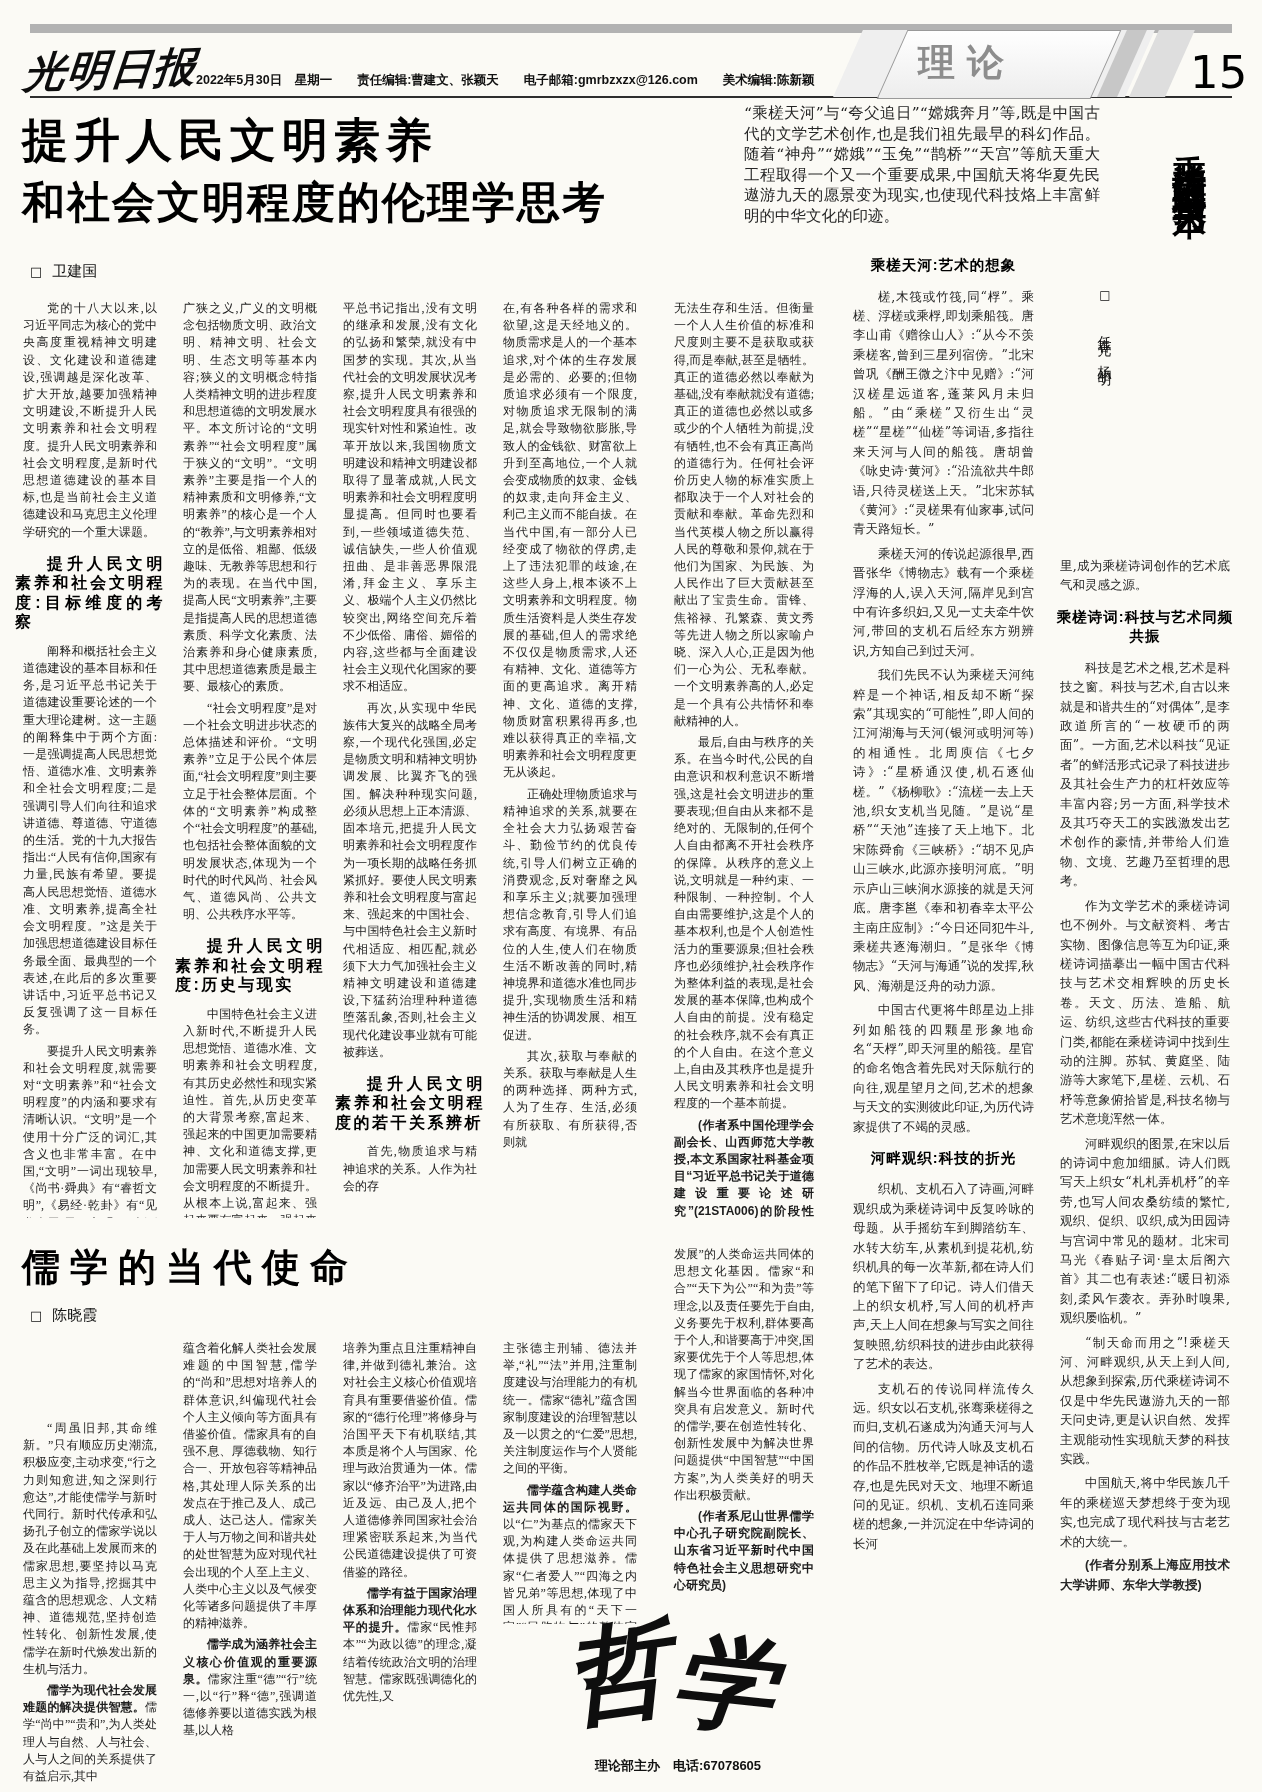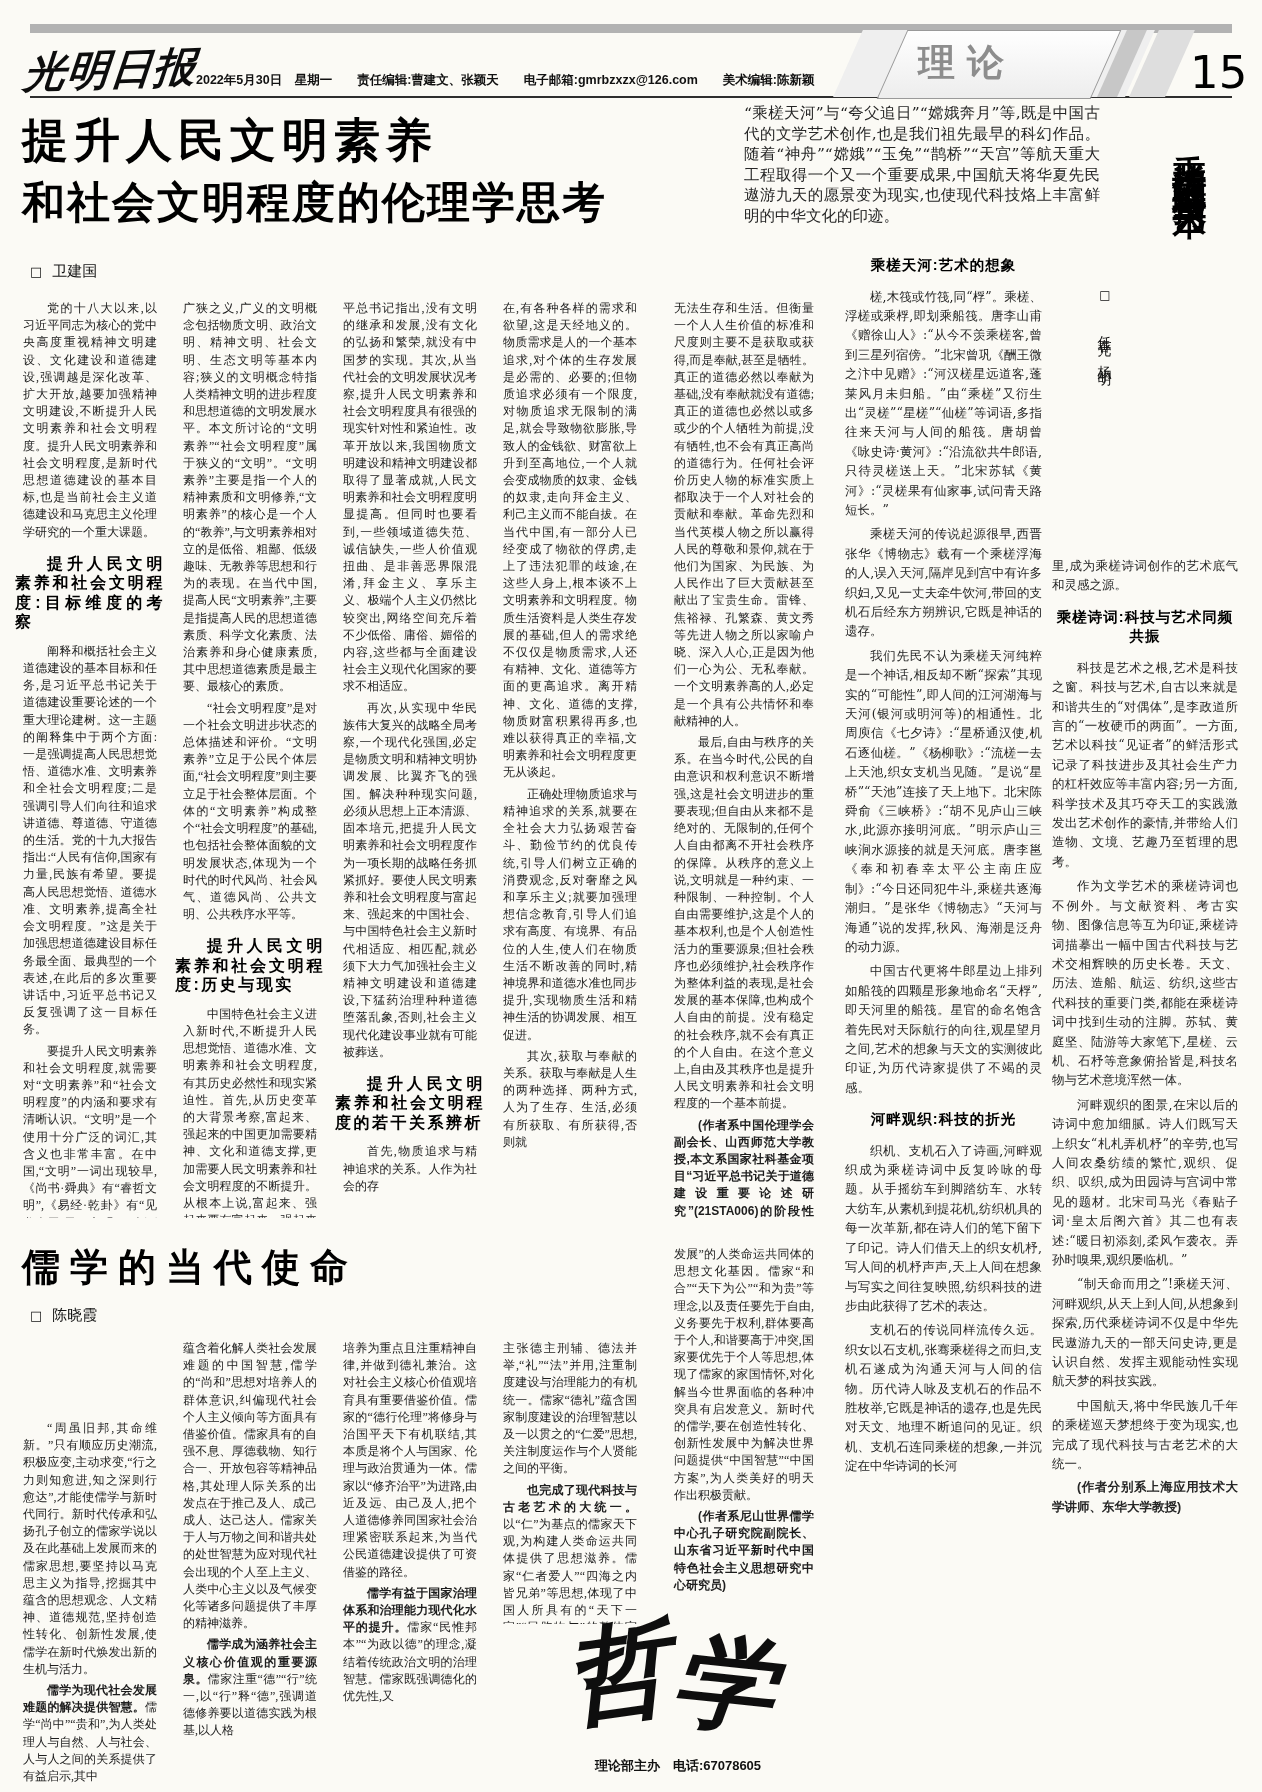--- a/index.html
+++ b/index.html
@@ -45,21 +45,21 @@
   .ncol p.nt{text-indent:0;}
   .ncol p b{font-family:"Liberation Sans",sans-serif;}
   .ncol p.credit{font-weight:bold;font-family:"Liberation Sans",sans-serif;}
   .col-subhead{font-family:Liberation Sans, sans-serif;font-weight:bold;
     font-size:16px;line-height:19.5px;letter-spacing:2.5px;
     text-indent:2em;text-align:justify;margin:13px 0 11px;color:#000;}
 
   
   .kcol{position:absolute;font-size:12.5px;line-height:19.4px;text-align:justify;
     overflow:hidden;color:#262626;font-family:"DejaVu Serif",serif;}
-  .kcol p{margin:0 0 5px;text-indent:2em;}
+  .kcol p{margin:0 8px 5px;text-indent:2em;}
   .kcol p.nt{text-indent:0;}
   .kcol .col-subhead{text-align:center;text-indent:0;letter-spacing:1px;font-size:14.5px;
     font-family:"Liberation Sans",sans-serif;}
   .kcol p.credit{font-weight:bold;font-family:"Liberation Sans",sans-serif;}
   .lead{left:744px;top:103px;width:356px;height:142px;font-size:15.5px;line-height:20.6px;}
   .midcol{left:845px;top:243px;width:197px;height:1530px;}
   .rightcol{left:1052px;top:556px;width:186px;height:1232px;}
 
   .vert-title{left:1128px;top:128px;height:452px;width:84px;
     writing-mode:vertical-rl;font-size:34px;font-weight:900;letter-spacing:5px;
@@ -140,34 +140,34 @@
   <div class="ncol" style="left:175px;top:1340px;height:430px;">
       <p class="nt">蕴含着化解人类社会发展难题的中国智慧,儒学的“尚和”思想对培养人的群体意识,纠偏现代社会个人主义倾向等方面具有借鉴价值。儒家具有的自强不息、厚德载物、知行合一、开放包容等精神品格,其处理人际关系的出发点在于推己及人、成己成人、达己达人。儒家关于人与万物之间和谐共处的处世智慧为应对现代社会出现的个人至上主义、人类中心主义以及气候变化等诸多问题提供了丰厚的精神滋养。</p>
       <p><b>儒学成为涵养社会主义核心价值观的重要源泉。</b>儒家注重“德”“行”统一,以“行”释“德”,强调道德修养要以道德实践为根基,以人格</p>
     </div>
   <div class="ncol" style="left:335px;top:1340px;height:430px;">
       <p class="nt">培养为重点且注重精神自律,并做到德礼兼治。这对社会主义核心价值观培育具有重要借鉴价值。儒家的“德行伦理”将修身与治国平天下有机联结,其本质是将个人与国家、伦理与政治贯通为一体。儒家以“修齐治平”为进路,由近及远、由己及人,把个人道德修养同国家社会治理紧密联系起来,为当代公民道德建设提供了可资借鉴的路径。</p>
       <p><b>儒学有益于国家治理体系和治理能力现代化水平的提升。</b>儒家“民惟邦本”“为政以德”的理念,凝结着传统政治文明的治理智慧。儒家既强调德化的优先性,又</p>
     </div>
   <div class="ncol" style="left:495px;top:1340px;height:284px;">
       <p class="nt">主张德主刑辅、德法并举,“礼”“法”并用,注重制度建设与治理能力的有机统一。儒家“德礼”蕴含国家制度建设的治理智慧以及一以贯之的“仁爱”思想,关注制度运作与个人贤能之间的平衡。</p>
-      <p><b>也完成了现代科技与古老艺术的大统一。</b>以“仁”为基点的儒家天下观,为构建人类命运共同体提供了思想滋养。儒家“仁者爱人”“四海之内皆兄弟”等思想,体现了中国人所具有的“天下一家”“民胞物与”的整体宇宙观,成为“世界大同、和谐相处、共同</p>
+      <p><b>儒学蕴含构建人类命运共同体的国际视野。</b>以“仁”为基点的儒家天下观,为构建人类命运共同体提供了思想滋养。儒家“仁者爱人”“四海之内皆兄弟”等思想,体现了中国人所具有的“天下一家”“民胞物与”的整体宇宙观,成为“世界大同、和谐相处、共同</p>
     </div>
   <div class="ncol" style="left:666px;top:1246px;height:378px;width:156px;">
       <p class="nt">发展”的人类命运共同体的思想文化基因。儒家“和合”“天下为公”“和为贵”等理念,以及责任要先于自由,义务要先于权利,群体要高于个人,和谐要高于冲突,国家要优先于个人等思想,体现了儒家的家国情怀,对化解当今世界面临的各种冲突具有启发意义。新时代的儒学,要在创造性转化、创新性发展中为解决世界问题提供“中国智慧”“中国方案”,为人类美好的明天作出积极贡献。</p>
       <p class="credit">(作者系尼山世界儒学中心孔子研究院副院长、山东省习近平新时代中国特色社会主义思想研究中心研究员)</p>
     </div>
 </div>
 
 <div>
   <div class="kcol lead">“乘槎天河”与“夸父追日”“嫦娥奔月”等,既是中国古代的文学艺术创作,也是我们祖先最早的科幻作品。随着“神舟”“嫦娥”“玉兔”“鹊桥”“天宫”等航天重大工程取得一个又一个重要成果,中国航天将华夏先民遨游九天的愿景变为现实,也使现代科技烙上丰富鲜明的中华文化的印迹。</div>
   <div class="kcol midcol">
       <div class="col-subhead">乘槎天河:艺术的想象</div>
       <p>槎,木筏或竹筏,同“桴”。乘槎、浮槎或乘桴,即划乘船筏。唐李山甫《赠徐山人》:“从今不羡乘槎客,曾到三星列宿傍。”北宋曾巩《酬王微之汴中见赠》:“河汉槎星远道客,蓬莱风月未归船。”由“乘槎”又衍生出“灵槎”“星槎”“仙槎”等词语,多指往来天河与人间的船筏。唐胡曾《咏史诗·黄河》:“沿流欲共牛郎语,只待灵槎送上天。”北宋苏轼《黄河》:“灵槎果有仙家事,试问青天路短长。”</p>
-      <p>乘槎天河的传说起源很早,西晋张华《博物志》载有一个乘槎浮海的人,误入天河,隔岸见到宫中有许多织妇,又见一丈夫牵牛饮河,带回的支机石后经东方朔辨识,它既是神话的遗存。</p>
+      <p>乘槎天河的传说起源很早,西晋张华《博物志》载有一个乘槎浮海的人,误入天河,隔岸见到宫中有许多织妇,又见一丈夫牵牛饮河,带回的支机石后经东方朔辨识,方知自己到过天河。</p>
       <p>我们先民不认为乘槎天河纯粹是一个神话,相反却不断“探索”其现实的“可能性”,即人间的江河湖海与天河(银河或明河等)的相通性。北周庾信《七夕诗》:“星桥通汉使,机石逐仙槎。”《杨柳歌》:“流槎一去上天池,织女支机当见随。”是说“星桥”“天池”连接了天上地下。北宋陈舜俞《三峡桥》:“胡不见庐山三峡水,此源亦接明河底。”明示庐山三峡涧水源接的就是天河底。唐李邕《奉和初春幸太平公主南庄应制》:“今日还同犯牛斗,乘槎共逐海潮归。”是张华《博物志》“天河与海通”说的发挥,秋风、海潮是泛舟的动力源。</p>
       <p>中国古代更将牛郎星边上排列如船筏的四颗星形象地命名“天桴”,即天河里的船筏。星官的命名饱含着先民对天际航行的向往,观星望月之间,艺术的想象与天文的实测彼此印证,为历代诗家提供了不竭的灵感。</p>
       <div class="col-subhead">河畔观织:科技的折光</div>
       <p>织机、支机石入了诗画,河畔观织成为乘槎诗词中反复吟咏的母题。从手摇纺车到脚踏纺车、水转大纺车,从素机到提花机,纺织机具的每一次革新,都在诗人们的笔下留下了印记。诗人们借天上的织女机杼,写人间的机杼声声,天上人间在想象与写实之间往复映照,纺织科技的进步由此获得了艺术的表达。</p>
       <p>支机石的传说同样流传久远。织女以石支机,张骞乘槎得之而归,支机石遂成为沟通天河与人间的信物。历代诗人咏及支机石的作品不胜枚举,它既是神话的遗存,也是先民对天文、地理不断追问的见证。织机、支机石连同乘槎的想象,一并沉淀在中华诗词的长河</p>
     </div>
   <div class="abs vert-title">乘槎诗词中的科技与艺术</div>
   <div class="abs vert-authors">
     <span class="sq">□</span>　<span>任春光　杨小明</span>
   </div>

